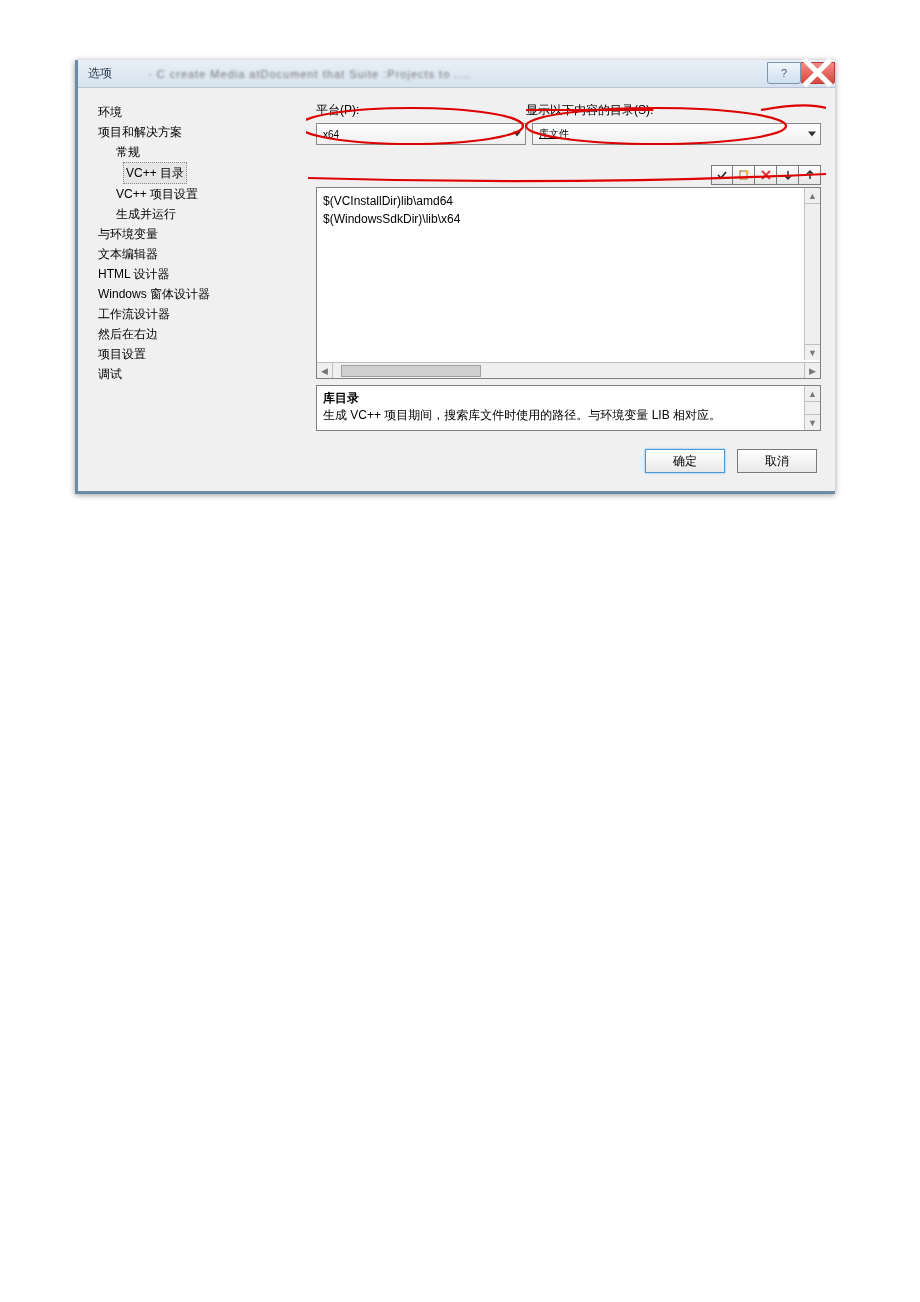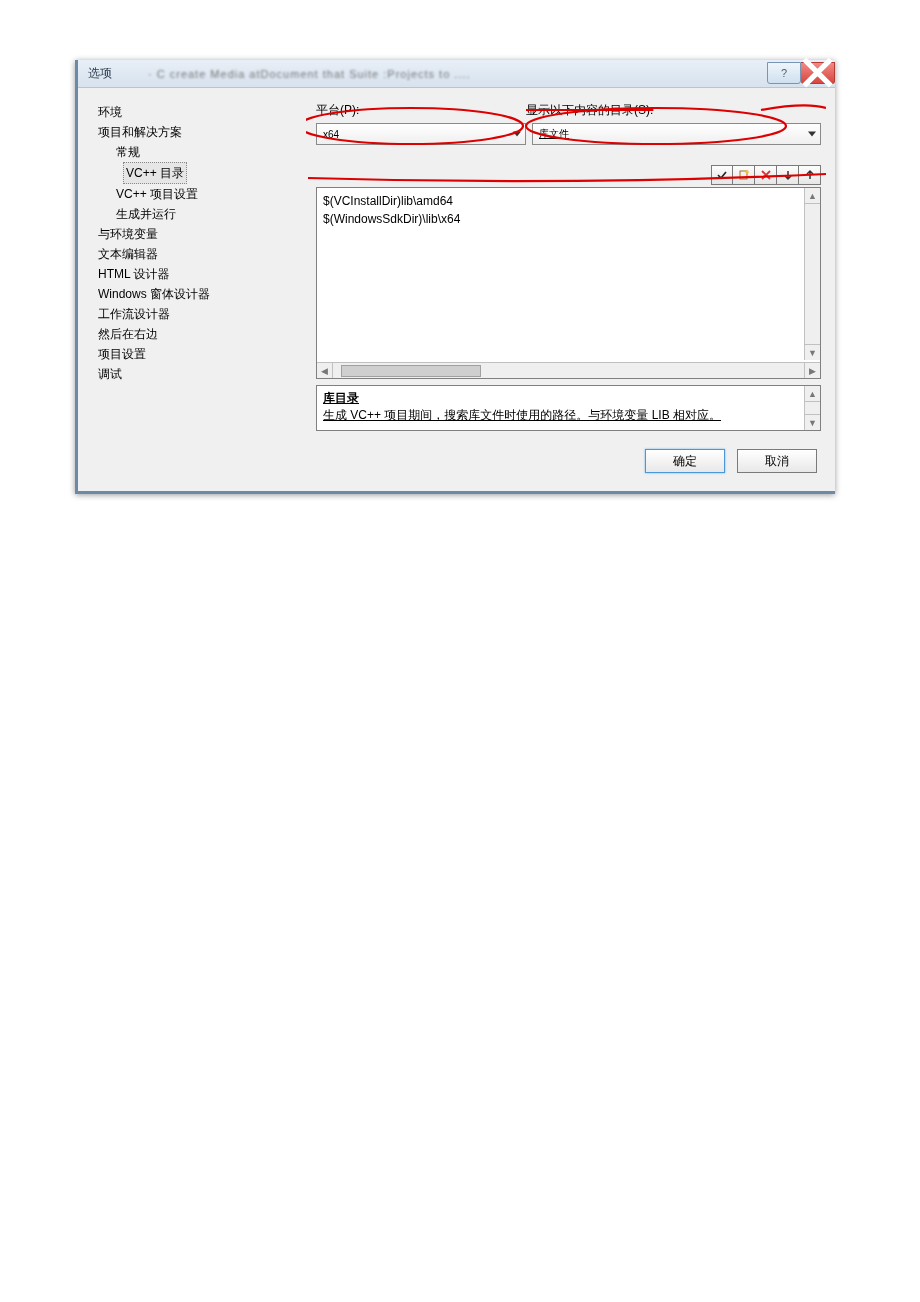--- a/index.html
+++ b/index.html
@@ -176,21 +176,20 @@
   .listbox .scroll-h .thumb{
     width:140px;height:12px;background:#cfcfcf;border:1px solid #a0a0a0;margin-left:8px;
   }
   .descbox {
     margin-top: 6px;
     border: 1px solid #808080;
     background: #fff;
     padding: 4px 6px 6px 6px;
     font-size: 12px;
     position: relative;
-    text-decoration: underline;
   }
   .descbox .dt { font-weight: bold; }
   .descbox .sv {
     position:absolute; right:0; top:0; bottom:0; width:16px;
     background:#efefef;border-left:1px solid #c0c0c0;
   }
   .descbox .sv .up,.descbox .sv .dn{
     position:absolute;left:0;right:0;height:16px;display:flex;align-items:center;justify-content:center;
     font-size:9px;color:#777;}
   .descbox .sv .up{top:0;border-bottom:1px solid #c0c0c0;}

